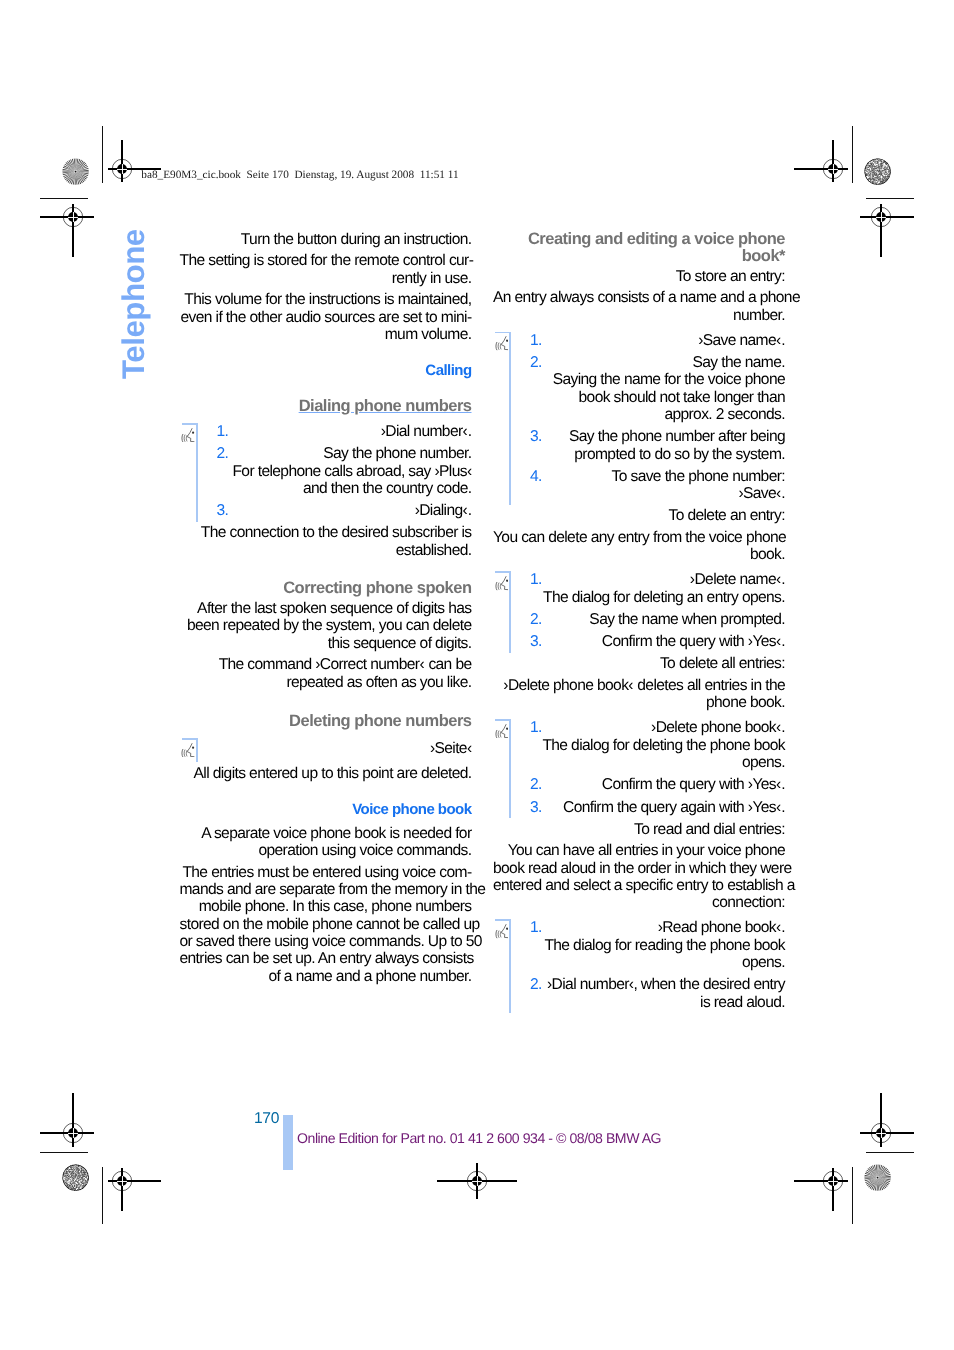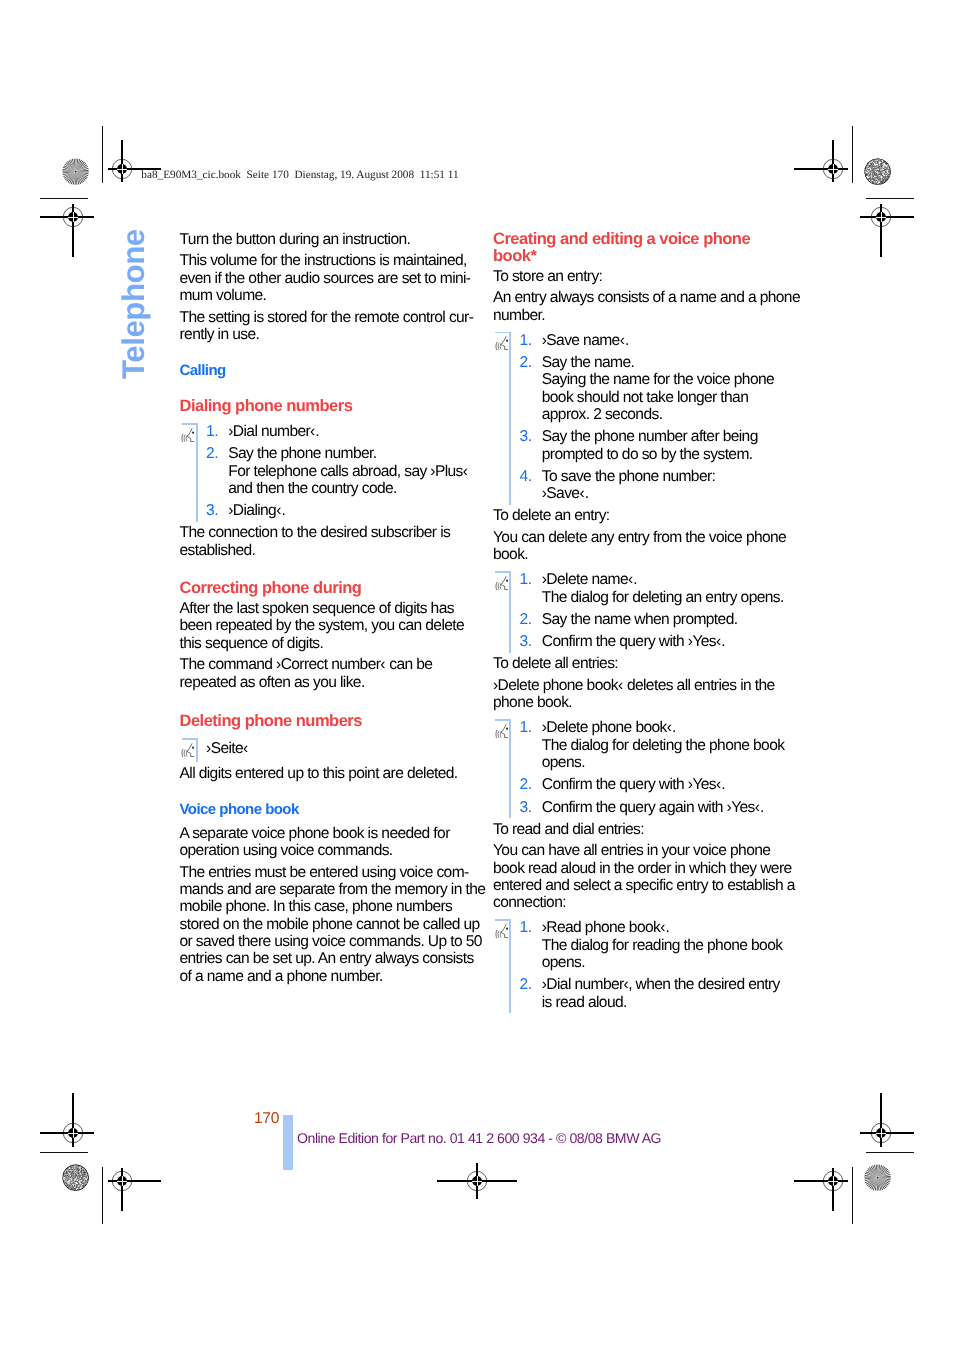--- a/index.html
+++ b/index.html
@@ -13,50 +13,50 @@
 
   
   .tl{position:absolute;background:#111;}
 
   
   .chapter-tab{position:absolute;left:119.4px;top:378.5px;transform:rotate(-90deg);transform-origin:0 0;
     color:#7aabf7;font-weight:bold;font-size:31.3px;letter-spacing:-0.5px;white-space:nowrap;
     line-height:30px;}
 
   
-  .col{position:absolute;width:292px;top:230.5px;}
+  .col{position:absolute;width:292px;top:230.5px;text-align:right;}
   .col-left{left:179.5px;}
   .col-right{left:493px;}
 
   .ln{display:block;font-size:15.6px;line-height:17.35px;color:#000;white-space:pre;letter-spacing:-0.62px;}
   .para{margin:0 0 4.4px 0;}
   .h1{font-size:15px;line-height:17.5px;font-weight:bold;color:#1571ef;
     margin:19px 0 12px 0;white-space:pre;letter-spacing:-0.55px;}
   .h2{font-weight:bold;color:#7aabf7;margin:21.5px 0 2px 0;}
-  .h1 + .h2{margin-top:18px;}
+  .h1 + .h2{margin-top:18px;text-decoration:underline;}
   .h1 + .para{margin-top:-6px;}
-  .h2 .ln{font-size:16.5px;line-height:17.5px;color:#ef4444;letter-spacing:-0.5px;}
+  .h2 .ln{font-size:16.5px;line-height:17.5px;color:#737373;letter-spacing:-0.5px;}
   .h2.first{margin-top:0;}
 
   
   .steps{position:relative;margin:0 0 2.5px 16.2px;
     border-left:2.7px solid #a8c8f5;padding-left:8.4px;padding-top:0px;padding-bottom:2px;margin-top:7.7px;min-height:22.5px;box-sizing:content-box;
     display:flex;flex-direction:column;justify-content:center;}
   .steps:before{content:"";position:absolute;left:-16.2px;top:0px;width:16.2px;height:1.8px;
     background:#a8c8f5;}
   .vcicon{position:absolute;left:-16.3px;top:4.8px;width:13.2px;height:14.4px;line-height:0;overflow:visible;}
   .step{display:flex;margin-bottom:5.0px;}
   .step:last-child{margin-bottom:0;}
   .step-n{color:#1571ef;font-size:15.6px;line-height:17.35px;width:22.2px;flex:0 0 22.2px;letter-spacing:-0.62px;}
   .step-n.blank{flex:0 0 0px;width:0px;}
   .step-body{flex:1 1 auto;}
 
   
   .page-bar{position:absolute;left:283px;top:1114.6px;width:10px;height:55px;background:#a8c8f5;}
-  .page-num{position:absolute;left:254px;top:1110px;font-size:15.6px;color:#c2410c;letter-spacing:-0.35px;}
+  .page-num{position:absolute;left:254px;top:1110px;font-size:15.6px;color:#0369a1;letter-spacing:-0.35px;}
   .footer-text{position:absolute;left:297px;top:1130px;font-size:14.1px;color:#701a75;white-space:nowrap;letter-spacing:-0.45px;}
 </style>
 </head>
 <body>
 
 <div class="page">
   <div class="marks">
       <div class="tl" style="left: 102.1px; top: 126px; width: 1.2px; height: 57px;"></div>
       <div class="tl" style="left: 851.6px; top: 126px; width: 1.2px; height: 57px;"></div>
       <div class="tl" style="left: 102.1px; top: 1167px; width: 1.2px; height: 57px;"></div>
@@ -2111,27 +2111,27 @@
         </g>
       </svg>
     </div>
   <div class="print-header">ba8_E90M3_cic.book  Seite 170  Dienstag, 19. August 2008  11:51 11</div>
   <div class="chapter-tab">Telephone</div>
   <div class="col col-left">
       <div class="para">
         <span class="ln">Turn the button during an instruction.</span>
       </div>
       <div class="para">
+        <span class="ln">The setting is stored for the remote control cur-</span>
+        <span class="ln">rently in use.</span>
+      </div>
+      <div class="para">
         <span class="ln">This volume for the instructions is maintained,</span>
         <span class="ln">even if the other audio sources are set to mini-</span>
         <span class="ln">mum volume.</span>
-      </div>
-      <div class="para">
-        <span class="ln">The setting is stored for the remote control cur-</span>
-        <span class="ln">rently in use.</span>
       </div>
       <div class="h1">Calling</div>
       <div class="h2">
         <span class="ln">Dialing phone numbers</span>
       </div>
       <div class="steps">
         <span class="vcicon"><svg viewBox="0 0 66 72" width="13.2" height="14.4">
             <g fill="none" stroke="#343434" stroke-linecap="butt">
               <path d="M10.0 30.0 C3.0 40.0 3.0 62.0 10.0 71.0" stroke-width="3.6"></path>
               <path d="M20.5 33.0 C14.0 42.0 14.0 61.0 20.5 69.0" stroke-width="3.2"></path>
@@ -2159,21 +2159,21 @@
           <span class="step-body">
             <span class="ln">›Dialing‹ .</span>
           </span>
         </div>
       </div>
       <div class="para">
         <span class="ln">The connection to the desired subscriber is</span>
         <span class="ln">established.</span>
       </div>
       <div class="h2">
-        <span class="ln">Correcting phone during</span>
+        <span class="ln">Correcting phone spoken</span>
       </div>
       <div class="para">
         <span class="ln">After the last spoken sequence of digits has</span>
         <span class="ln">been repeated by the system, you can delete</span>
         <span class="ln">this sequence of digits.</span>
       </div>
       <div class="para">
         <span class="ln">The command ›Correct number‹  can be</span>
         <span class="ln">repeated as often as you like.</span>
       </div>

